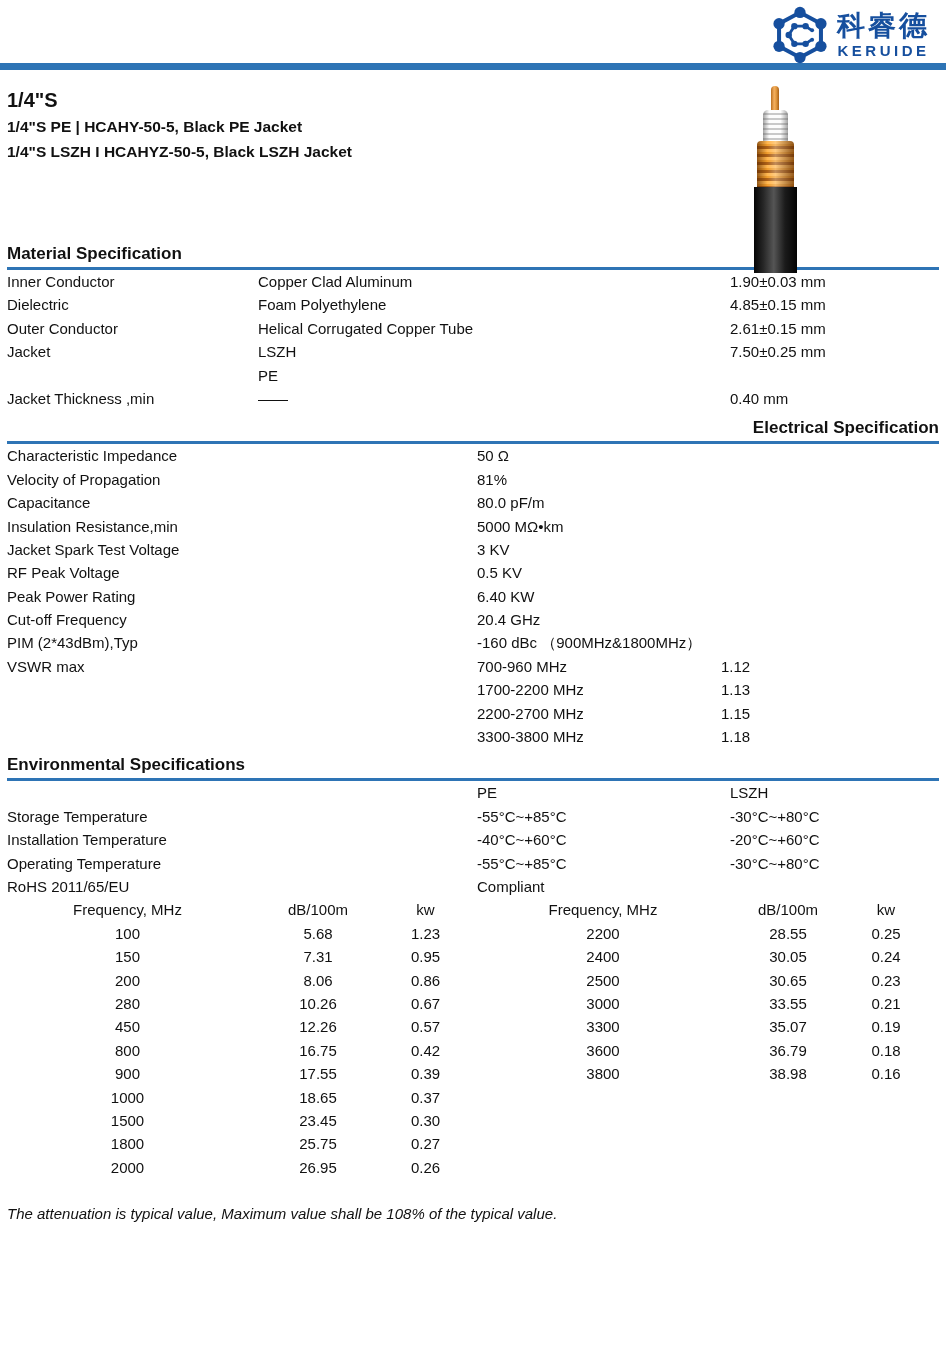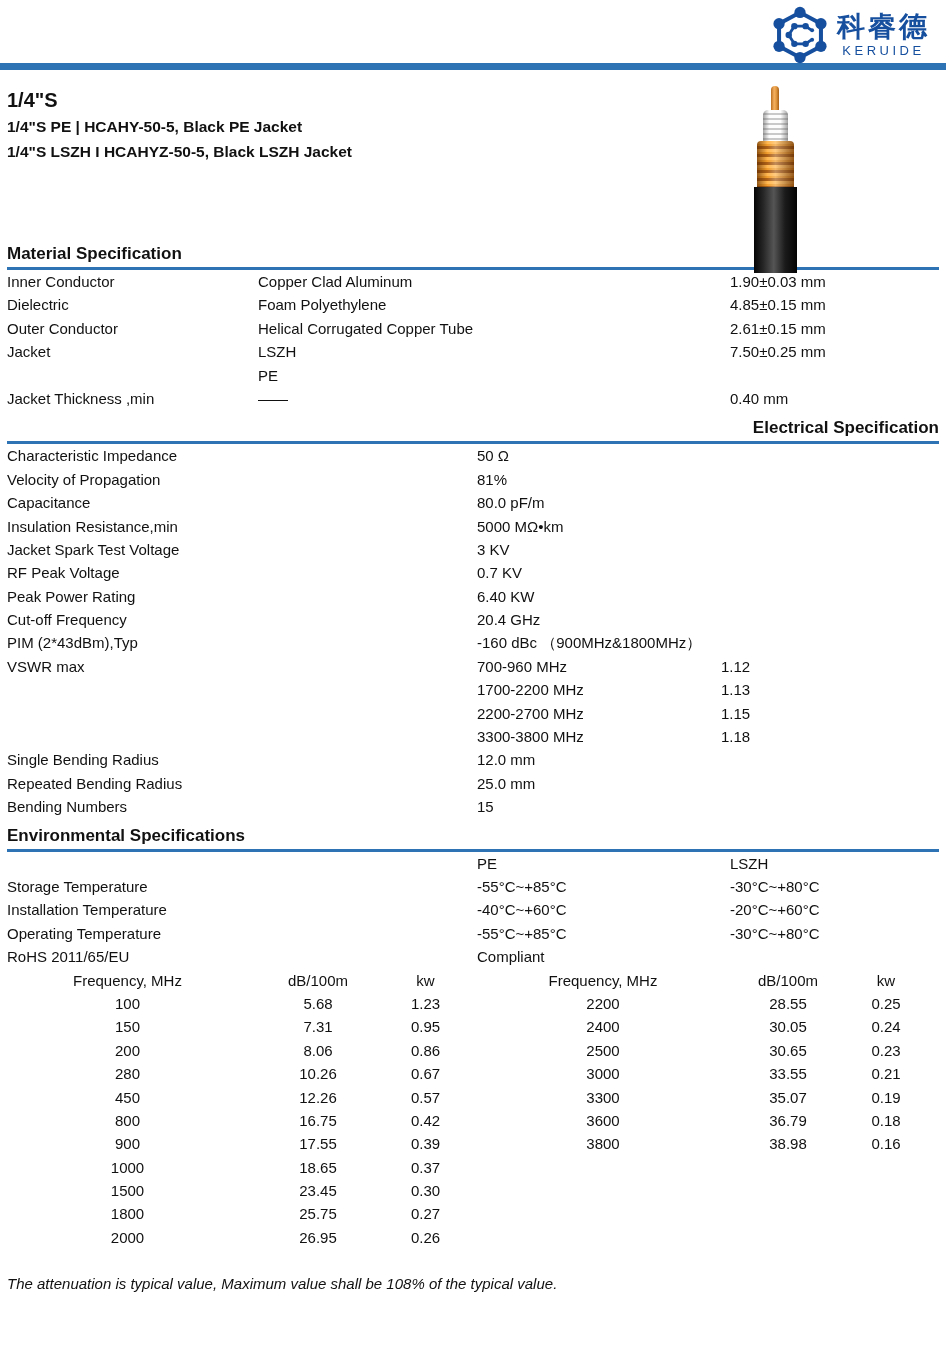--- a/index.html
+++ b/index.html
@@ -14,21 +14,21 @@
     width:946px;height:1371px;position:relative;overflow:hidden;
     font-family:"Liberation Sans","DejaVu Sans",sans-serif;
     color:var(--ink);font-size:15px;
   }
   
   .header{position:relative;height:63px;}
   .logo{position:absolute;top:6px;right:16px;display:flex;align-items:center;gap:8px;}
   .logo svg{display:block;}
   .logo-text{display:flex;flex-direction:column;align-items:center;line-height:1;}
   .logo-cn{font-size:28px;font-weight:bold;color:var(--logo_blue);letter-spacing:3px;}
-  .logo-en{font-size:13px;font-weight:normal;color:var(--logo_blue);letter-spacing:3.5px;margin-top:3px;}
+  .logo-en{font-size:15px;font-weight:bold;color:var(--logo_blue);letter-spacing:3.5px;margin-top:3px;}
   .blue-bar{height:7px;background:var(--accent);width:100%;}
   
   .main{padding:0 7px;position:relative;}
   .product{margin-top:16px;}
   .product-title{font-size:20px;font-weight:bold;line-height:28px;}
   .product-sub{font-size:15.5px;font-weight:bold;line-height:25px;}
   .section-heading{
     font-size:17px;font-weight:bold;line-height:23px;
     padding-bottom:2px;border-bottom:3px solid var(--accent);
   }
@@ -178,21 +178,21 @@
       </div>
 
       <div class="row">
         <span class="cell">Jacket Spark Test Voltage</span>
         <span class="cell">3 KV</span>
         <span class="cell"></span>
       </div>
 
       <div class="row">
         <span class="cell">RF Peak Voltage</span>
-        <span class="cell">0.7 KV</span>
+        <span class="cell">0.5 KV</span>
         <span class="cell"></span>
       </div>
 
       <div class="row">
         <span class="cell">Peak Power Rating</span>
         <span class="cell">6.40 KW</span>
         <span class="cell"></span>
       </div>
 
       <div class="row">
@@ -225,37 +225,20 @@
         <span class="cell">1.15</span>
       </div>
 
       <div class="row">
         <span class="cell"></span>
         <span class="cell">3300-3800 MHz</span>
         <span class="cell">1.18</span>
       </div>
     </div>
 
-  <div class="spec-table grid-mechanical">
-
-      <div class="row">
-        <span class="cell">Single Bending Radius</span>
-        <span class="cell">12.0 mm</span>
-      </div>
-
-      <div class="row">
-        <span class="cell">Repeated Bending Radius</span>
-        <span class="cell">25.0 mm</span>
-      </div>
-
-      <div class="row">
-        <span class="cell">Bending Numbers</span>
-        <span class="cell">15</span>
-      </div>
-    </div>
 
   <div class="section-heading mt-environmental">Environmental Specifications</div>
   <div class="spec-table grid-environmental">
 
       <div class="row">
         <span class="cell"></span>
         <span class="cell">PE</span>
         <span class="cell">LSZH</span>
       </div>
 

